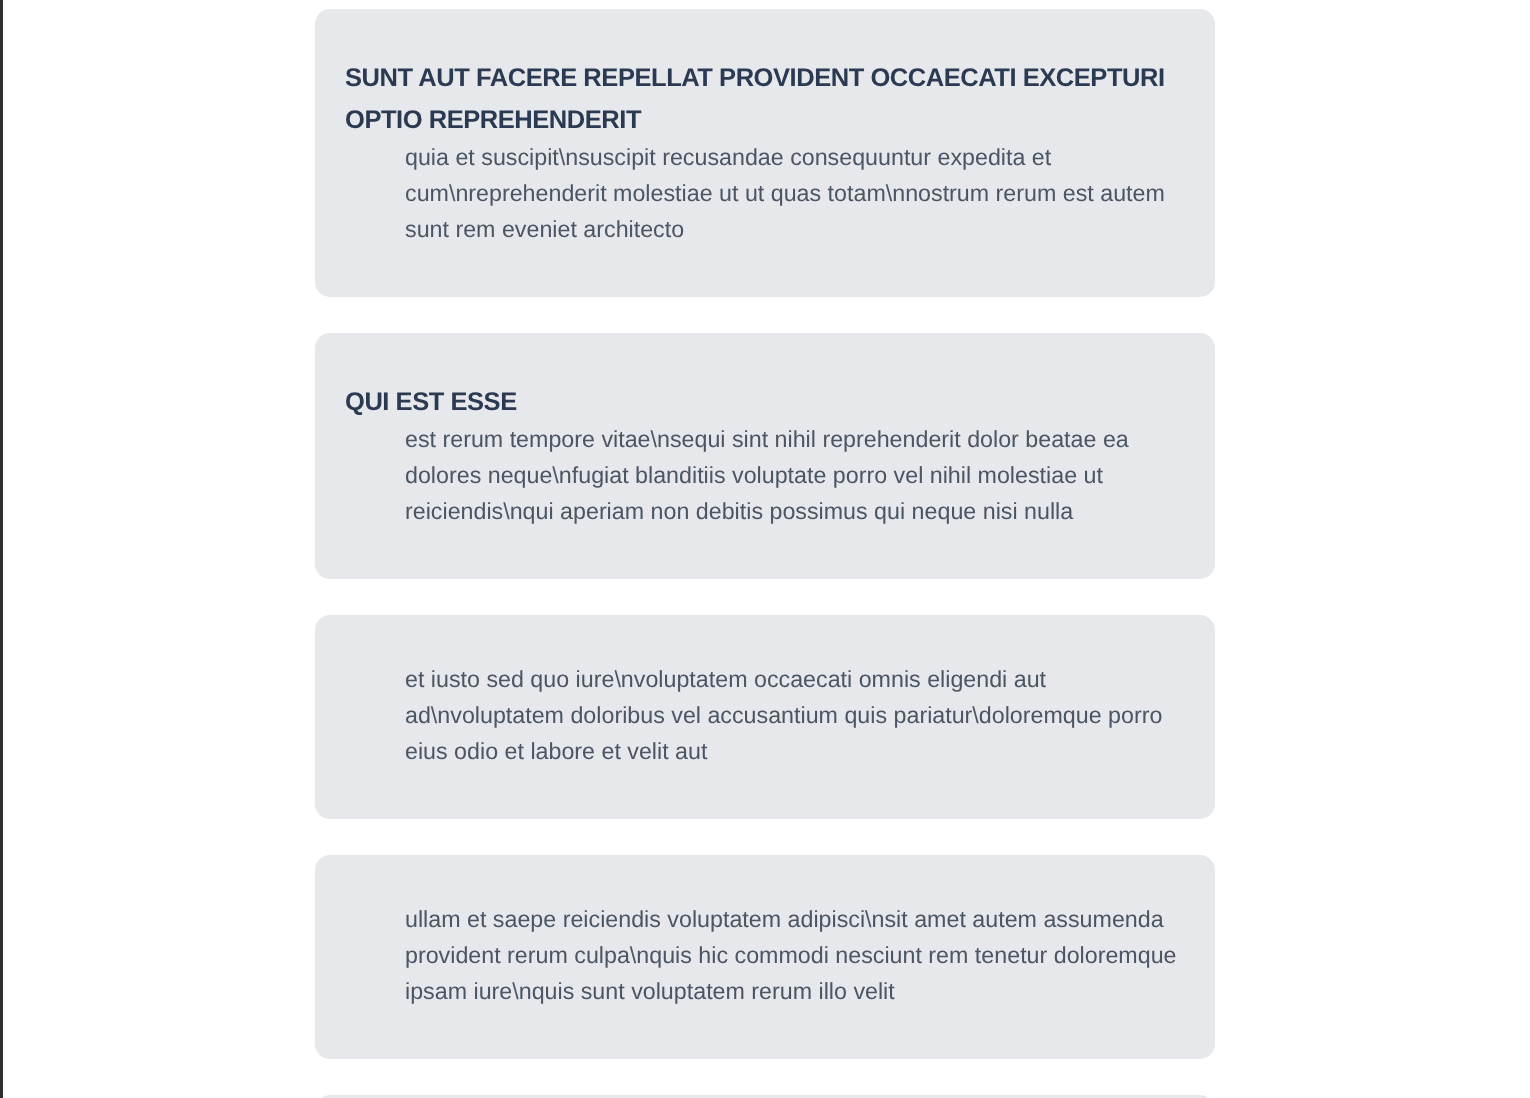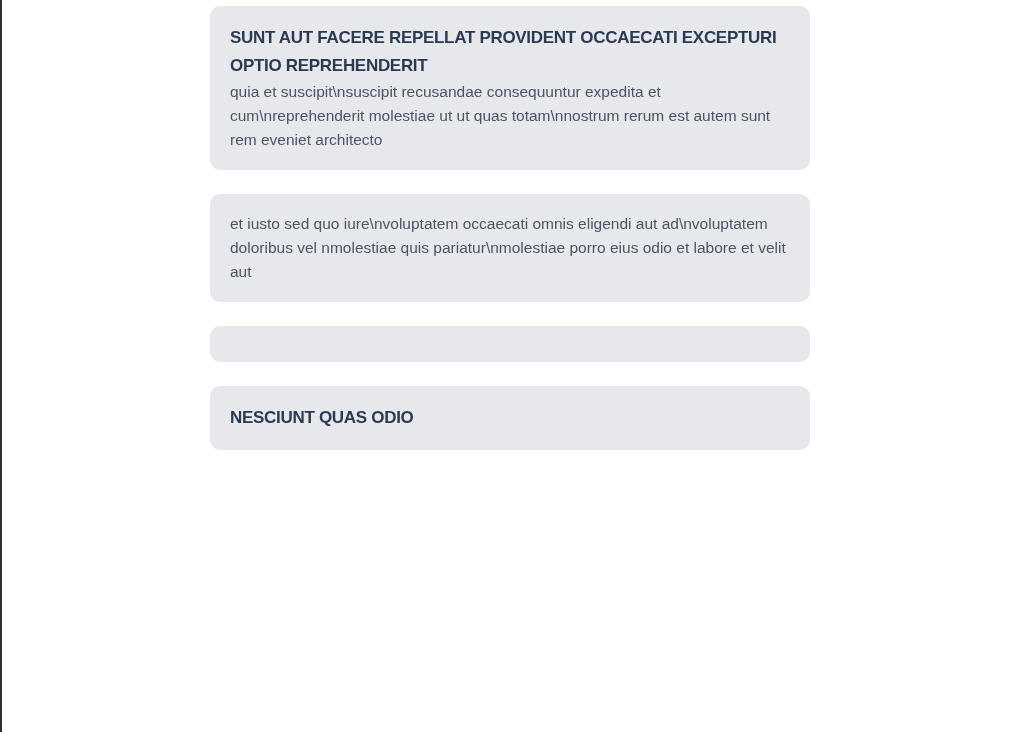--- a/index.html
+++ b/index.html
@@ -17,55 +17,61 @@
     background: #2e2e2e;
   }
   .posts-container {
     width: 600px;
     margin: 0 auto;
     padding-top: 6px;
   }
   .post-card {
     background: #e6e8eb;
     border-radius: 10px;
-    padding: 18px 20px;
+    padding: 32px 20px;
     margin-bottom: 24px;
   }
   .post-title {
     font-size: 17px;
     line-height: 28px;
     font-weight: 700;
     letter-spacing: -0.3px;
     color: #2b3a52;
     text-transform: uppercase;
   }
   .post-body {
     font-size: 15.5px;
     line-height: 24px;
     font-weight: 400;
     color: #4b5563;
+    margin-left: 40px;
   }
 </style>
 </head>
 <body>
 
 <div class="left-rule"></div>
 
 <main class="posts-container">
 
   <section class="post-card">
     <h2 class="post-title">SUNT AUT FACERE REPELLAT PROVIDENT OCCAECATI EXCEPTURI OPTIO REPREHENDERIT</h2>
     <p class="post-body">quia et suscipit\nsuscipit recusandae consequuntur expedita et cum\nreprehenderit molestiae ut ut quas totam\nnostrum rerum est autem sunt rem eveniet architecto</p>
   </section>
 
-
   <section class="post-card">
-    <p class="post-body">et iusto sed quo iure\nvoluptatem occaecati omnis eligendi aut ad\nvoluptatem doloribus vel nmolestiae quis pariatur\nmolestiae porro eius odio et labore et velit aut</p>
+    <h2 class="post-title">QUI EST ESSE</h2>
+    <p class="post-body">est rerum tempore vitae\nsequi sint nihil reprehenderit dolor beatae ea dolores neque\nfugiat blanditiis voluptate porro vel nihil molestiae ut reiciendis\nqui aperiam non debitis possimus qui neque nisi nulla</p>
   </section>
 
   <section class="post-card">
+    <p class="post-body">et iusto sed quo iure\nvoluptatem occaecati omnis eligendi aut ad\nvoluptatem doloribus vel accusantium quis pariatur\doloremque porro eius odio et labore et velit aut</p>
+  </section>
+
+  <section class="post-card">
+    <p class="post-body">ullam et saepe reiciendis voluptatem adipisci\nsit amet autem assumenda provident rerum culpa\nquis hic commodi nesciunt rem tenetur doloremque ipsam iure\nquis sunt voluptatem rerum illo velit</p>
   </section>
 
   <section class="post-card">
     <h2 class="post-title">NESCIUNT QUAS ODIO</h2>
   </section>
 
 </main>
 
 </body></html>

